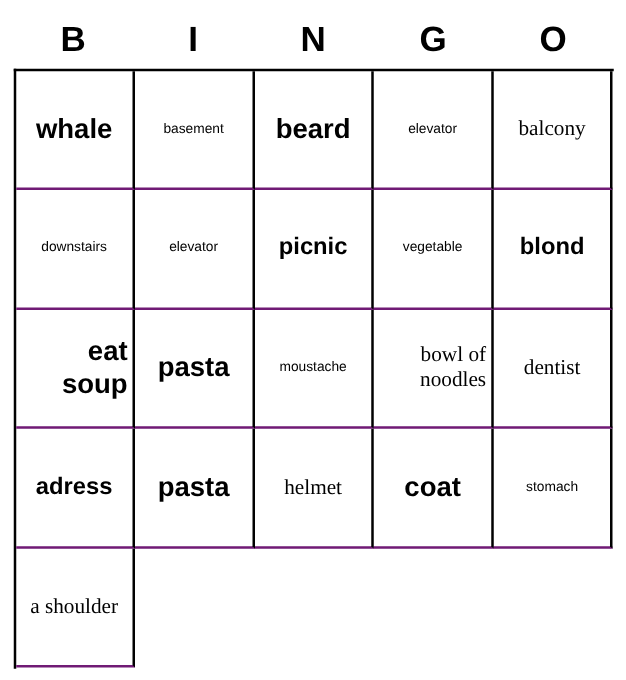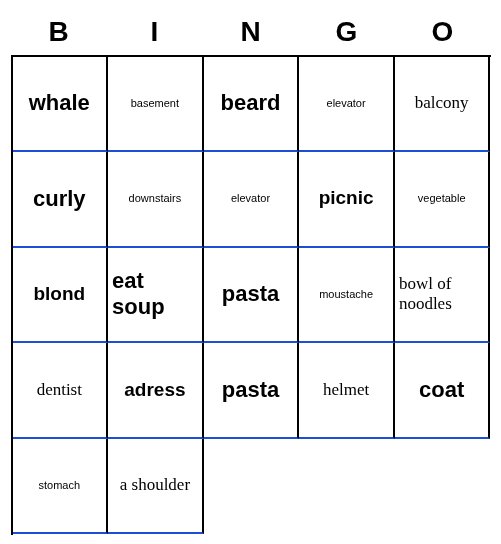--- a/index.html
+++ b/index.html
@@ -44,25 +44,25 @@
       display: grid;
       grid-template-columns: repeat(5, 1fr);
       grid-template-rows: repeat(5, 1fr);
       flex: 1;
       border-left: 2px solid #000;
       border-top: 2px solid #000;
     }
 
     .bingo-cell {
       border-right: 2px solid #000;
-      border-bottom: 2px solid #1d4ed8;
+      border-bottom: 2px solid #701a75;
       display: flex;
       align-items: center;
       justify-content: center;
-      text-align: left;
+      text-align: right;
       padding: 4px;
     }
 
     .cell-text {
       line-height: 1.2;
     }
 
     .size-xl {
       font-size: 22px;
       font-weight: bold;
@@ -103,23 +103,20 @@
       <div class="bingo-cell">
         <span class="cell-text size-xl">beard</span>
       </div>
       <div class="bingo-cell">
         <span class="cell-text size-xs">elevator</span>
       </div>
       <div class="bingo-cell">
         <span class="cell-text size-sm">balcony</span>
       </div>
       <div class="bingo-cell">
-        <span class="cell-text size-xl">curly</span>
-      </div>
-      <div class="bingo-cell">
         <span class="cell-text size-xs">downstairs</span>
       </div>
       <div class="bingo-cell">
         <span class="cell-text size-xs">elevator</span>
       </div>
       <div class="bingo-cell">
         <span class="cell-text size-lg">picnic</span>
       </div>
       <div class="bingo-cell">
         <span class="cell-text size-xs">vegetable</span>

